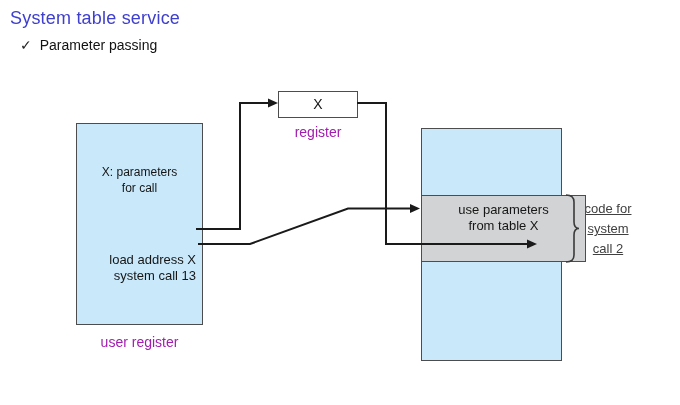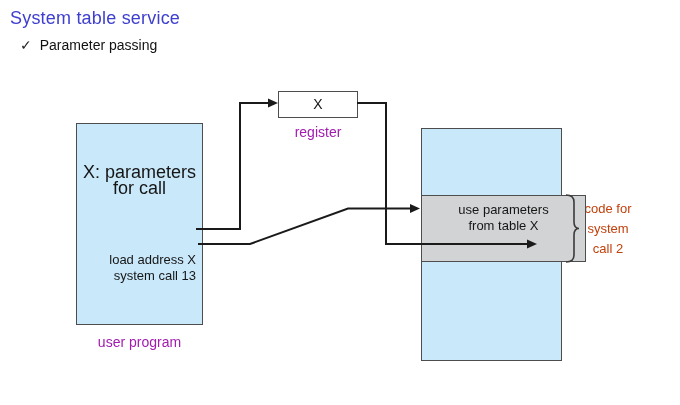--- a/index.html
+++ b/index.html
@@ -33,21 +33,21 @@
   .box{
     position:absolute;
     border:1px solid var(--border-gray);
   }
   .user-box{
     left:76px;top:123px;width:127px;height:202px;
     background:var(--box-blue);
   }
   .param-note{
     position:absolute;left:0;top:40px;width:100%;
-    text-align:center;font-size:18px;line-height:16px;color:#161616;
+    text-align:center;font-size:12px;line-height:16px;color:#161616;
   }
   .instr{
     position:absolute;right:6px;
     font-size:13px;line-height:15px;color:#161616;
     white-space:nowrap;
     margin-top:30px;
   }
   .instr-1{top:98px;}
   .instr-2{top:114px;}
   .caption{
@@ -70,21 +70,21 @@
     background:var(--strip-gray);
     z-index:1;
   }
   .strip-text{
     position:absolute;left:0;top:6px;width:100%;
     text-align:center;font-size:13px;line-height:16px;color:#161616;
   }
   .os-caption{left:421px;width:141px;top:372px;}
   .brace-note{
     position:absolute;left:576px;top:199px;width:64px;
-    text-align:center;font-size:13px;line-height:20px;color:#c2410c;
+    text-align:center;font-size:13px;line-height:20px;color:#404040;text-decoration:underline;
   }
   svg.overlay{
     position:absolute;left:0;top:0;width:680px;height:405px;
     z-index:2;pointer-events:none;
   }
   .flow{stroke:var(--line-black);stroke-width:2;fill:none;}
   .head{fill:var(--line-black);stroke:none;}
   .brace{stroke:#3a3a3a;stroke-width:1.6;fill:none;}
 </style>
 </head>
@@ -100,21 +100,21 @@
   </div>
 
   <div class="box user-box">
     <div class="param-note">
       <span>X: parameters</span><br>
       <span>for call</span>
     </div>
     <div class="instr instr-1">load address X</div>
     <div class="instr instr-2">system call 13</div>
   </div>
-  <div class="caption user-caption">user program</div>
+  <div class="caption user-caption">user register</div>
 
   <div class="box register-box">X</div>
   <div class="caption register-caption">register</div>
 
   <div class="box os-box"></div>
   <div class="box strip-box">
     <div class="strip-text">
       <span>use parameters</span><br>
       <span>from table X</span>
     </div>

